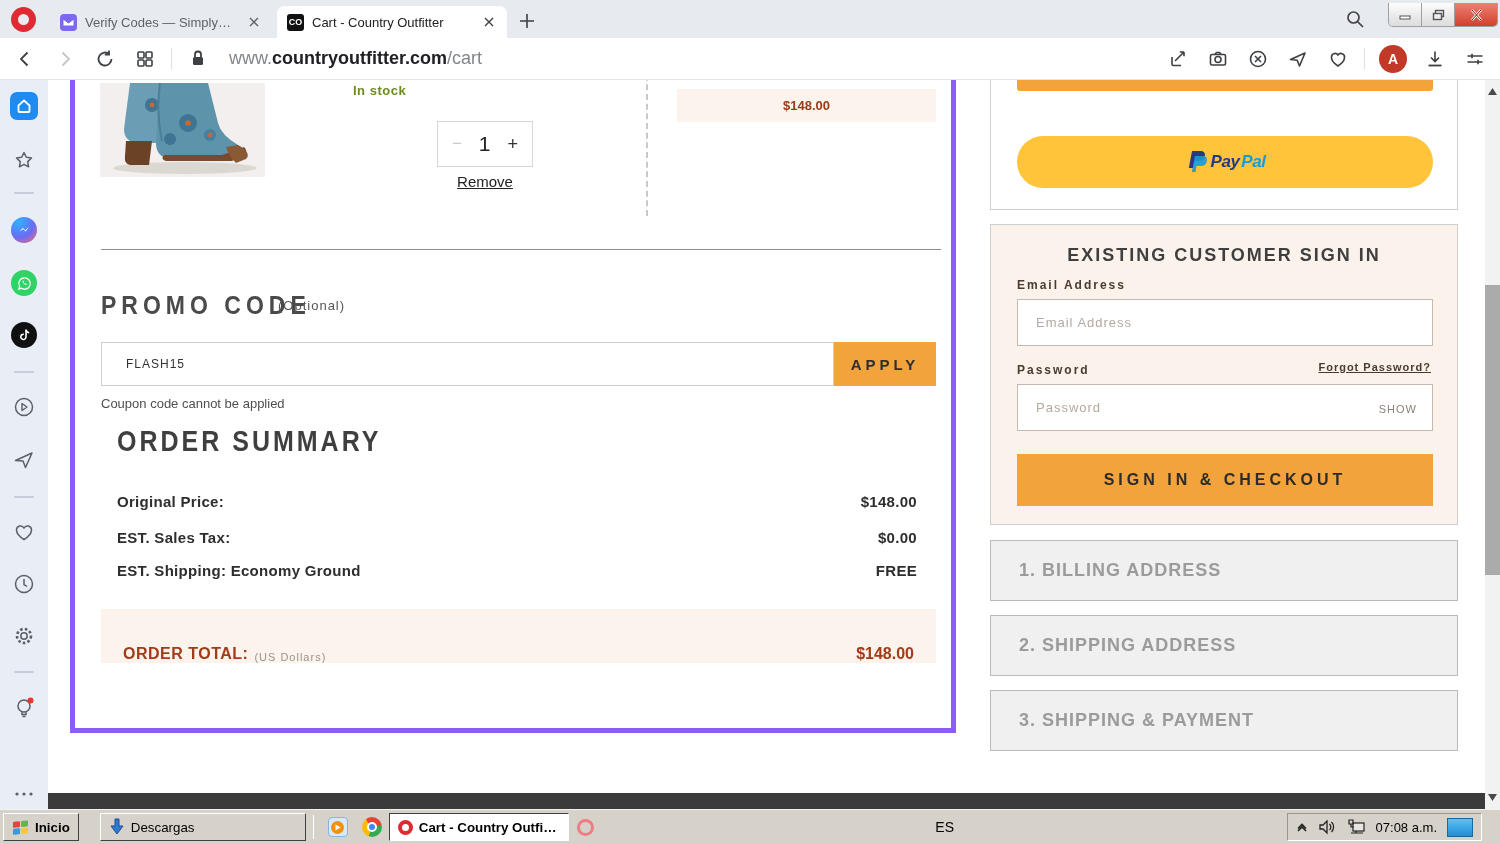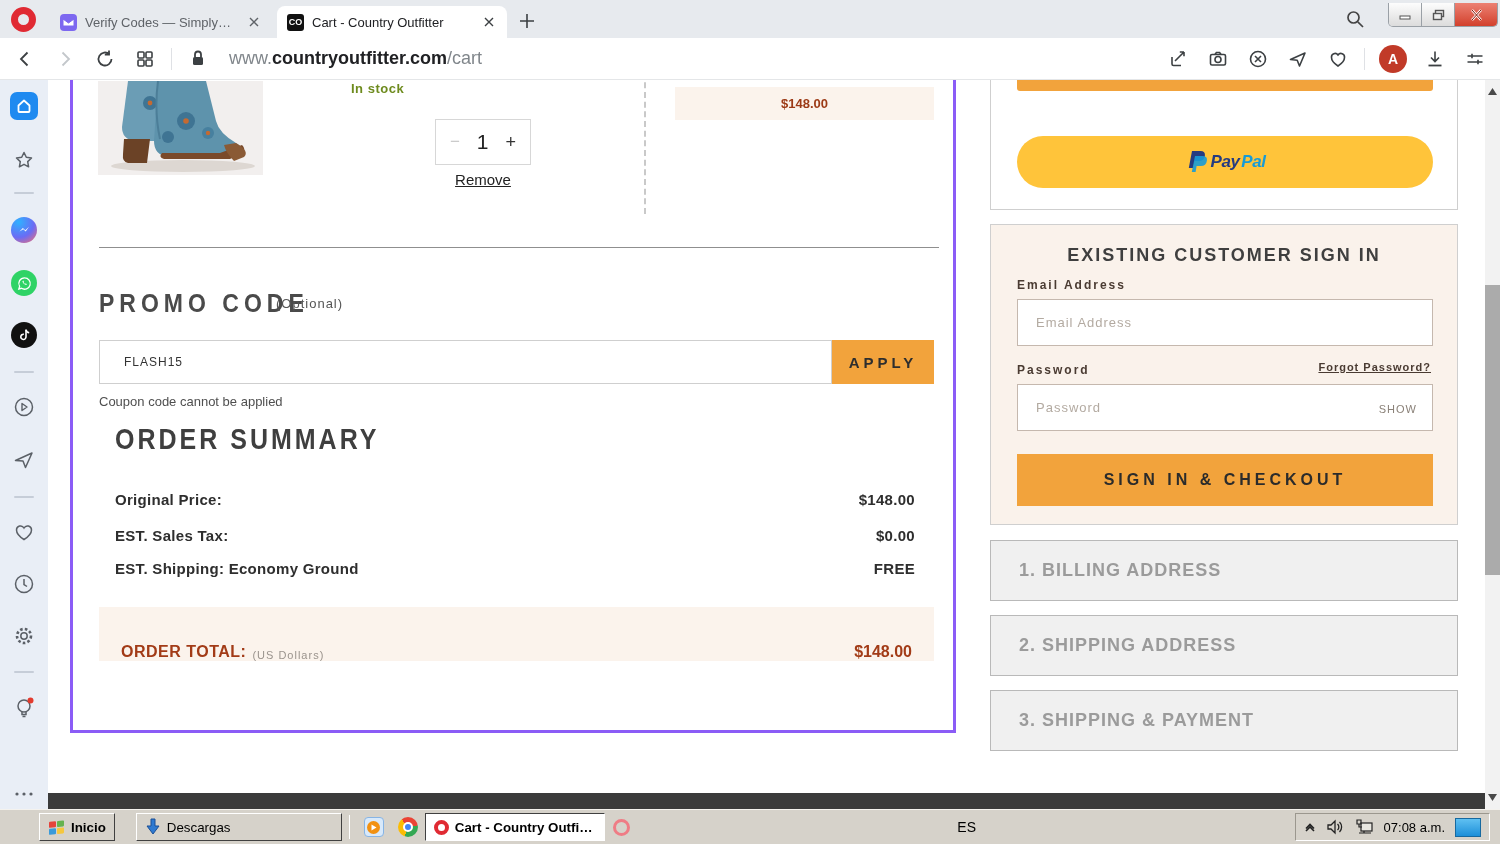--- a/index.html
+++ b/index.html
@@ -45,21 +45,21 @@
   .sb-div { position:absolute; left:14px; width:20px; height:2px; background:#c6cdd8; border-radius:2px; }
   .circ-msgr { width:26px; height:26px; border-radius:50%;
     background:radial-gradient(circle at 30% 20%,#2fb1ff 0%,#6a6cf5 55%,#ff6e66 100%); display:flex; align-items:center; justify-content:center; }
   .circ-wa { width:26px; height:26px; border-radius:50%; background:#2fd366; display:flex; align-items:center; justify-content:center; }
   .circ-tk { width:26px; height:26px; border-radius:50%; background:#111; display:flex; align-items:center; justify-content:center; }
 
   
   #content { position:absolute; left:48px; top:80px; width:1437px; height:713px; background:#fff; overflow:hidden; }
 
   .cart-card { position:absolute; left:22px; top:-20px; width:886px; height:673px;
-    border:3px solid #8b5cf6; background:#fff; }
+    border:5px solid #8b5cf6; background:#fff; }
   .boots { position:absolute; left:25px; top:18px; width:165px; height:94px; }
   .stock { position:absolute; left:278px; top:18px; font-size:13px; font-weight:bold; color:#6e8b1e; letter-spacing:.5px; }
   .stepper { position:absolute; left:362px; top:56px; width:96px; height:46px; border:1px solid #d7d7d7;
     display:flex; align-items:center; justify-content:space-between; padding:0 14px; background:#fff; }
   .step-minus { color:#c9c9c9; font-size:17px; }
   .step-qty { color:#222; font-size:21px; }
   .step-plus { color:#333; font-size:18px; }
   .remove { position:absolute; left:362px; top:108px; width:96px; text-align:center; font-size:15px; color:#222;
     text-decoration:underline; }
   .vdash { position:absolute; left:571px; top:0; height:151px; border-left:2px dashed #c9c9c9; }
@@ -121,41 +121,41 @@
 
   
   #scrollbar { position:absolute; left:1485px; top:80px; width:15px; height:729px; background:#f2f2f2; }
   .sc-thumb { position:absolute; left:0; top:205px; width:15px; height:290px; background:#ababab; }
   .sc-up { position:absolute; left:3px; top:8px; }
   .sc-down { position:absolute; left:3px; bottom:8px; }
   #darkstrip { position:absolute; left:48px; top:793px; width:1437px; height:16px; background:#3b3b3b; }
 
   
   #taskbar { position:absolute; left:0; top:809px; width:1500px; height:35px; background:#d6d2ca;
-    border-top:1px solid #f4f2ee; display:flex; align-items:center; font-size:13px; color:#000;padding-left:36px; }
+    border-top:1px solid #f4f2ee; display:flex; align-items:center; font-size:13px; color:#000; }
   .tk-btn { height:28px; display:flex; align-items:center; gap:6px; padding:0 8px; background:#d6d2ca;
     border:1px solid; border-color:#fff #404040 #404040 #fff; box-shadow:1px 1px 0 #8a877f inset; }
   .tk-btn { box-shadow:none; }
   .tk-start { margin-left:3px; font-weight:bold; }
   .tk-dl { margin-left:21px; width:206px; }
   .tk-sep { width:1px; height:24px; background:#9b978e; border-right:1px solid #fff; margin:0 7px; }
   .ql { width:22px; height:22px; margin:0 6px; display:flex; align-items:center; justify-content:center; }
   .wmp { width:20px; height:20px; border-radius:4px; background:#d8e9fa; border:1px solid #87b4e4;
     display:flex; align-items:center; justify-content:center; }
   .wmp-dot { width:13px; height:13px; border-radius:50%; background:#f29111; display:flex; align-items:center; justify-content:center; }
   .chrome-ic { width:20px; height:20px; border-radius:50%;
     background:conic-gradient(from -40deg,#ea4335 0 120deg,#34a853 0 240deg,#fbbc05 0 360deg); position:relative; }
   .chrome-ic::after { content:""; position:absolute; left:5px; top:5px; width:10px; height:10px; border-radius:50%;
     background:#4285f4; border:2px solid #fff; box-sizing:border-box; }
   .tk-active { width:180px; background:#fff; border-color:#404040 #fff #fff #404040; font-weight:bold; }
   .tk-active .lbl { white-space:nowrap; overflow:hidden; text-overflow:ellipsis; }
   .op-ring { width:15px; height:15px; border-radius:50%; border:4px solid #e02a33; flex:none; }
   .op-ring2 { width:17px; height:17px; border-radius:50%; border:3px solid #ef7c85; }
   .tray { margin-left:auto; height:28px; display:flex; align-items:center; gap:10px; padding:0 8px;
-    border:1px solid; border-color:#9b978e #fff #fff #9b978e; margin-right:10px; }
+    border:1px solid; border-color:#9b978e #fff #fff #9b978e; margin-right:18px; }
   .tk-lang { margin-left:auto; padding:0 12px; font-size:14px; }
   .showdesk { width:26px; height:19px; background:linear-gradient(#5fc0f2,#1d8fd8); border:1px solid #17699f; }
 </style>
 </head>
 <body>
 
 <div id="tabbar">
   <div class="opera-logo"></div>
 
   <div class="tab tab-inactive">

